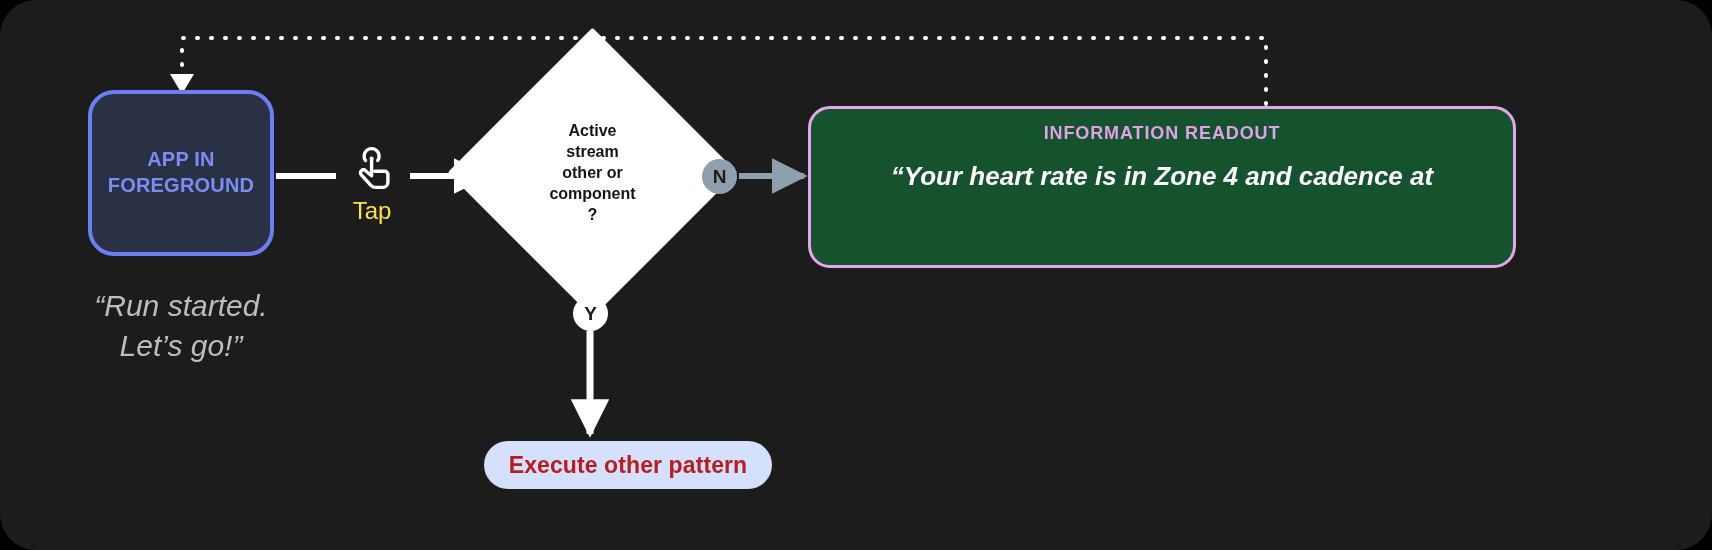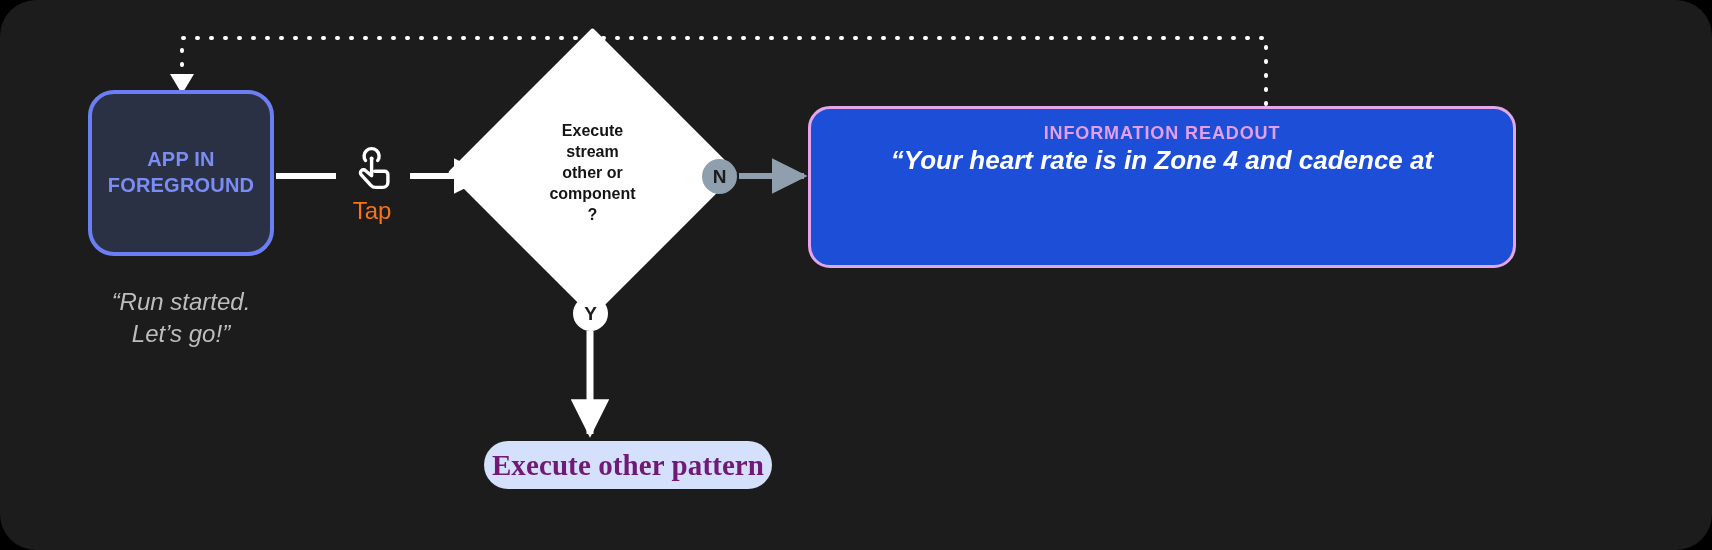--- a/index.html
+++ b/index.html
@@ -53,37 +53,37 @@
     text-transform: uppercase;
   }
 
   
   #caption-app {
     left: 70px;
     top: 286px;
     width: 222px;
     text-align: center;
     color: #bdbdbd;
-    font-size: 24px;
+    font-size: 30px;
     font-style: italic;
     line-height: 1.32;
   }
 
   
   #tap-group {
     left: 332px;
     top: 146px;
     width: 80px;
     text-align: center;
   }
   #tap-group .tap-icon { display: block; margin: 0 auto; }
   #tap-group .tap-label {
     display: block;
     margin-top: 4px;
-    color: #f97316;
+    color: #fde047;
     font-size: 24px;
     line-height: 1.1;
   }
 
   
   #node-decision {
     left: 490px;
     top: 70px;
     width: 205px;
     height: 205px;
@@ -140,37 +140,38 @@
     font-size: 19px;
   }
 
   
   #panel-readout {
     left: 808px;
     top: 106px;
     width: 708px;
     height: 162px;
     box-sizing: border-box;
-    background: #1d4ed8;
+    background: #14532d;
     border: 3px solid #e4a5ea;
     border-radius: 22px;
     display: flex;
     flex-direction: column;
     align-items: center;
     justify-content: flex-start;
     padding-top: 14px;
   }
   #panel-readout .readout-title {
     color: #e59fe9;
     font-size: 18px;
     font-weight: 700;
     letter-spacing: .9px;
     text-transform: uppercase;
   }
   #panel-readout .readout-body {
+    margin-top: 16px;
     width: 640px;
     color: #ffffff;
     font-size: 26px;
     font-weight: 700;
     font-style: italic;
     line-height: 1.3;
     text-align: center;
   }
 
   
@@ -179,25 +180,24 @@
     top: 441px;
     width: 288px;
     height: 48px;
     background: #d4e0fc;
     border-radius: 24px;
     display: flex;
     align-items: center;
     justify-content: center;
   }
   #node-pill .label {
-    color: #701a75;
-    font-size: 29px;
+    color: #b91c1c;
+    font-size: 23px;
     font-weight: 700;
     letter-spacing: .1px;
-    font-family: Liberation Serif, serif;
   }
 
   
   #wires {
     left: 0; top: 0;
     width: 1712px;
     height: 550px;
     pointer-events: none;
   }
 </style>
@@ -258,21 +258,21 @@
                a3.3 3.3 0 0 0 -3.3 -3.3 h-9.8" fill="none" stroke="#ffffff" stroke-width="3.4" stroke-linejoin="round" stroke-linecap="round"></path>
       <circle cx="22.6" cy="12.5" r="2.0" fill="#ffffff"></circle>
     </svg>
     <span class="tap-label">Tap</span>
   </div>
 
   <div id="node-decision" class="abs">
     <div class="dia-shape"></div>
     <div class="dia-text">
       <div>
-        <span>Execute</span><br>
+        <span>Active</span><br>
         <span>stream</span><br>
         <span>other or</span><br>
         <span>component</span><br>
         <span>?</span>
       </div>
     </div>
   </div>
 
   <div id="badge-n" class="abs badge">
     <span>N</span>

